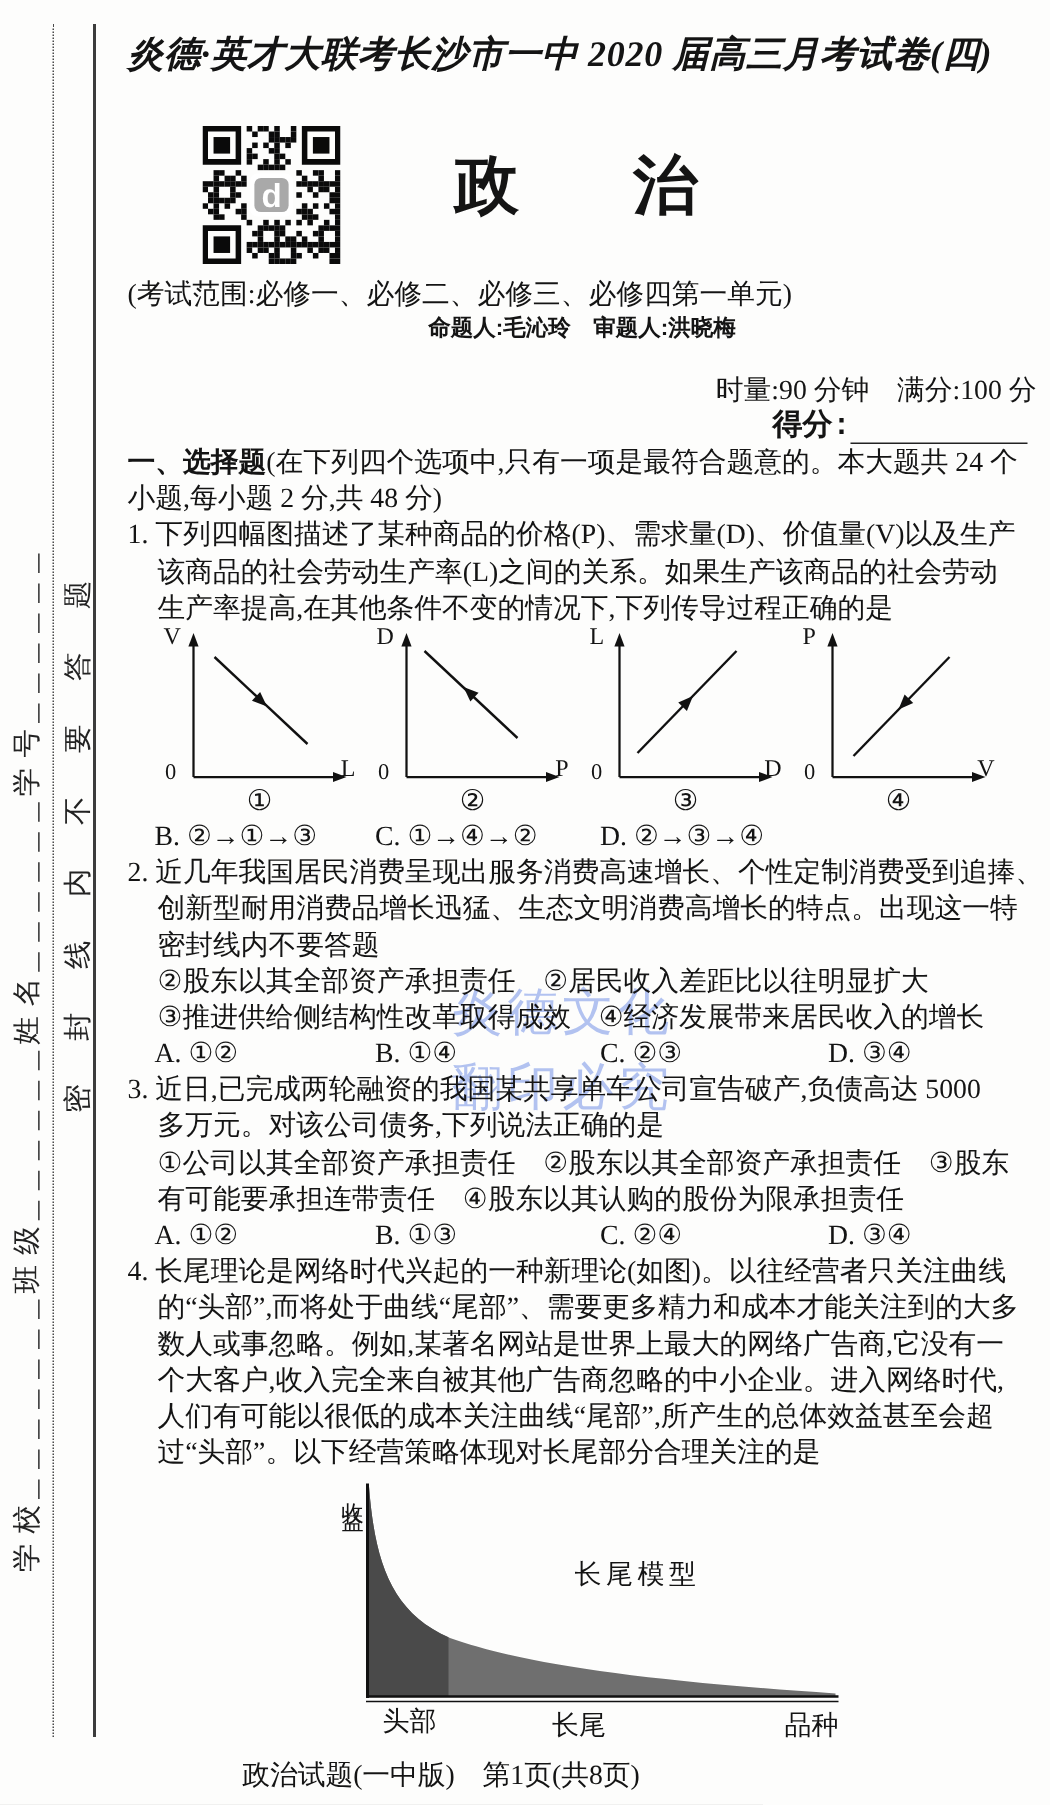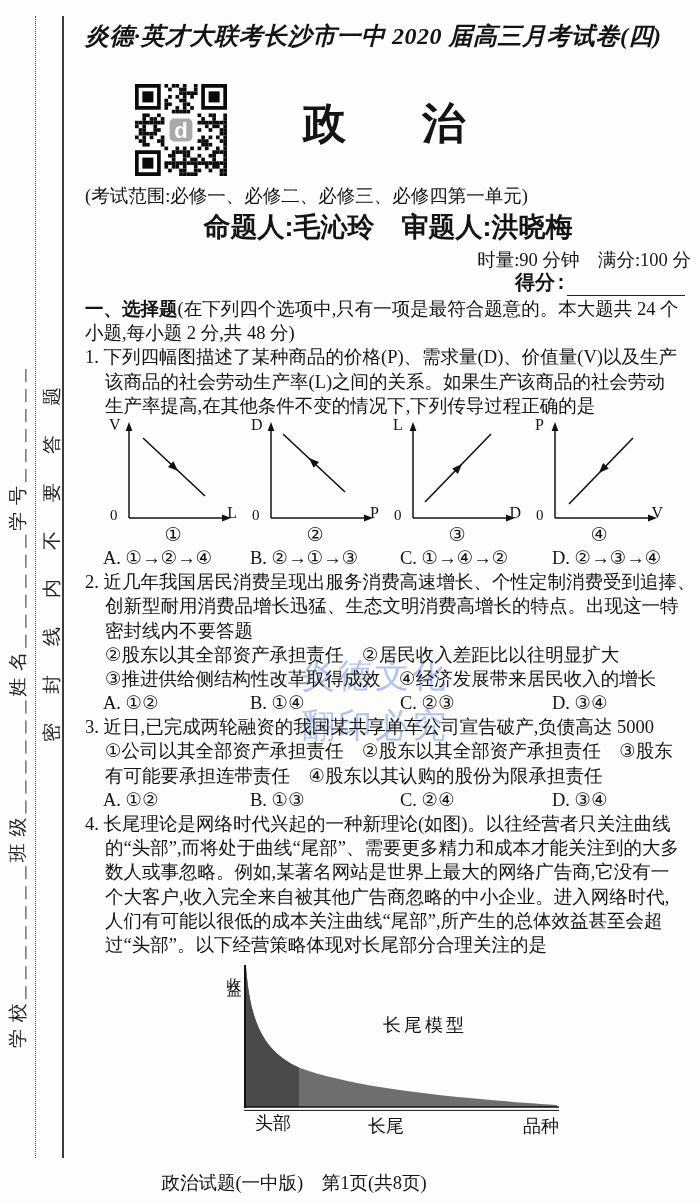--- a/index.html
+++ b/index.html
@@ -17,21 +17,21 @@
         font-size:34px;line-height:50px;letter-spacing:3px;font-family:"Liberation Sans",sans-serif;}
   
   .content{position:absolute;left:85px;top:0;width:606px;}
   .exam-title{position:absolute;top:20px;left:0;width:606px;font-size:24px;font-weight:bold;font-style:italic;
         white-space:nowrap;letter-spacing:.5px;}
   .qr{position:absolute;top:84px;left:50px;width:92px;height:92px;}
   .qr-logo-letter{font-family:"Liberation Sans",sans-serif;font-weight:bold;}
   .subject{position:absolute;top:95px;left:218px;font-size:43px;font-weight:bold;letter-spacing:76px;
         font-family:"Liberation Sans",sans-serif;white-space:nowrap;}
   .scope{position:absolute;top:183px;left:0;width:606px;font-size:18.5px;}
-  .authors{position:absolute;top:209px;left:0;width:606px;text-align:center;font-size:27px;font-weight:bold;
+  .authors{position:absolute;top:209px;left:0;width:606px;text-align:center;font-size:15px;font-weight:bold;
         font-family:"Liberation Sans",sans-serif;}
   .timeline{position:absolute;top:247px;left:0;width:606px;text-align:right;font-size:18.5px;}
   .score{position:absolute;top:269px;left:430px;font-size:20px;font-weight:bold;font-family:Liberation Mono, monospace;}
   .score-blank{display:inline-block;width:118px;height:20px;border-bottom:1.6px solid #222;vertical-align:bottom;}
   
   .bodyflow{position:absolute;left:0;top:297px;width:606px;}
   .line{height:24.2px;line-height:24.2px;font-size:18.5px;white-space:nowrap;}
   .cont{padding-left:20px;}
   .bold{font-weight:bold;}
   .opts{display:grid;grid-template-columns:147px 150px 152px auto;padding-left:18px;height:24.2px;
@@ -345,21 +345,20 @@
               <line class="ax" x1="8" y1="96" x2="103" y2="96"></line>
                 <polygon points="110,96 101,92.6 101,99.4" fill="#111"></polygon>
               <line class="dg" x1="22" y1="82" x2="86" y2="16"></line>
               <polygon points="0,0 -10,4 -10,-4" fill="#111" transform="translate(52,51) rotate(134)"></polygon>
             </svg>
             <span class="g-num">④</span>
           </div>
         </div>
 
         <div class="opts">
-          <span>A. ①→②→④</span>
           <span>B. ②→①→③</span>
           <span>C. ①→④→②</span>
           <span>D. ②→③→④</span>
         </div>
       </div>
 
       <div>
         <div class="line">2. 近几年我国居民消费呈现出服务消费高速增长、个性定制消费受到追捧、</div>
         <div class="line cont">创新型耐用消费品增长迅猛、生态文明消费高增长的特点。出现这一特</div>
         <div class="line cont">密封线内不要答题</div>
@@ -368,20 +367,21 @@
         <div class="opts">
           <span>A. ①②</span>
           <span>B. ①④</span>
           <span>C. ②③</span>
           <span>D. ③④</span>
         </div>
       </div>
 
       <div>
         <div class="line">3. 近日,已完成两轮融资的我国某共享单车公司宣告破产,负债高达 5000</div>
+        <div class="line cont">多万元。对该公司债务,下列说法正确的是</div>
         <div class="line cont">①公司以其全部资产承担责任　②股东以其全部资产承担责任　③股东</div>
         <div class="line cont">有可能要承担连带责任　④股东以其认购的股份为限承担责任</div>
         <div class="opts">
           <span>A. ①②</span>
           <span>B. ①③</span>
           <span>C. ②④</span>
           <span>D. ③④</span>
         </div>
       </div>
 

